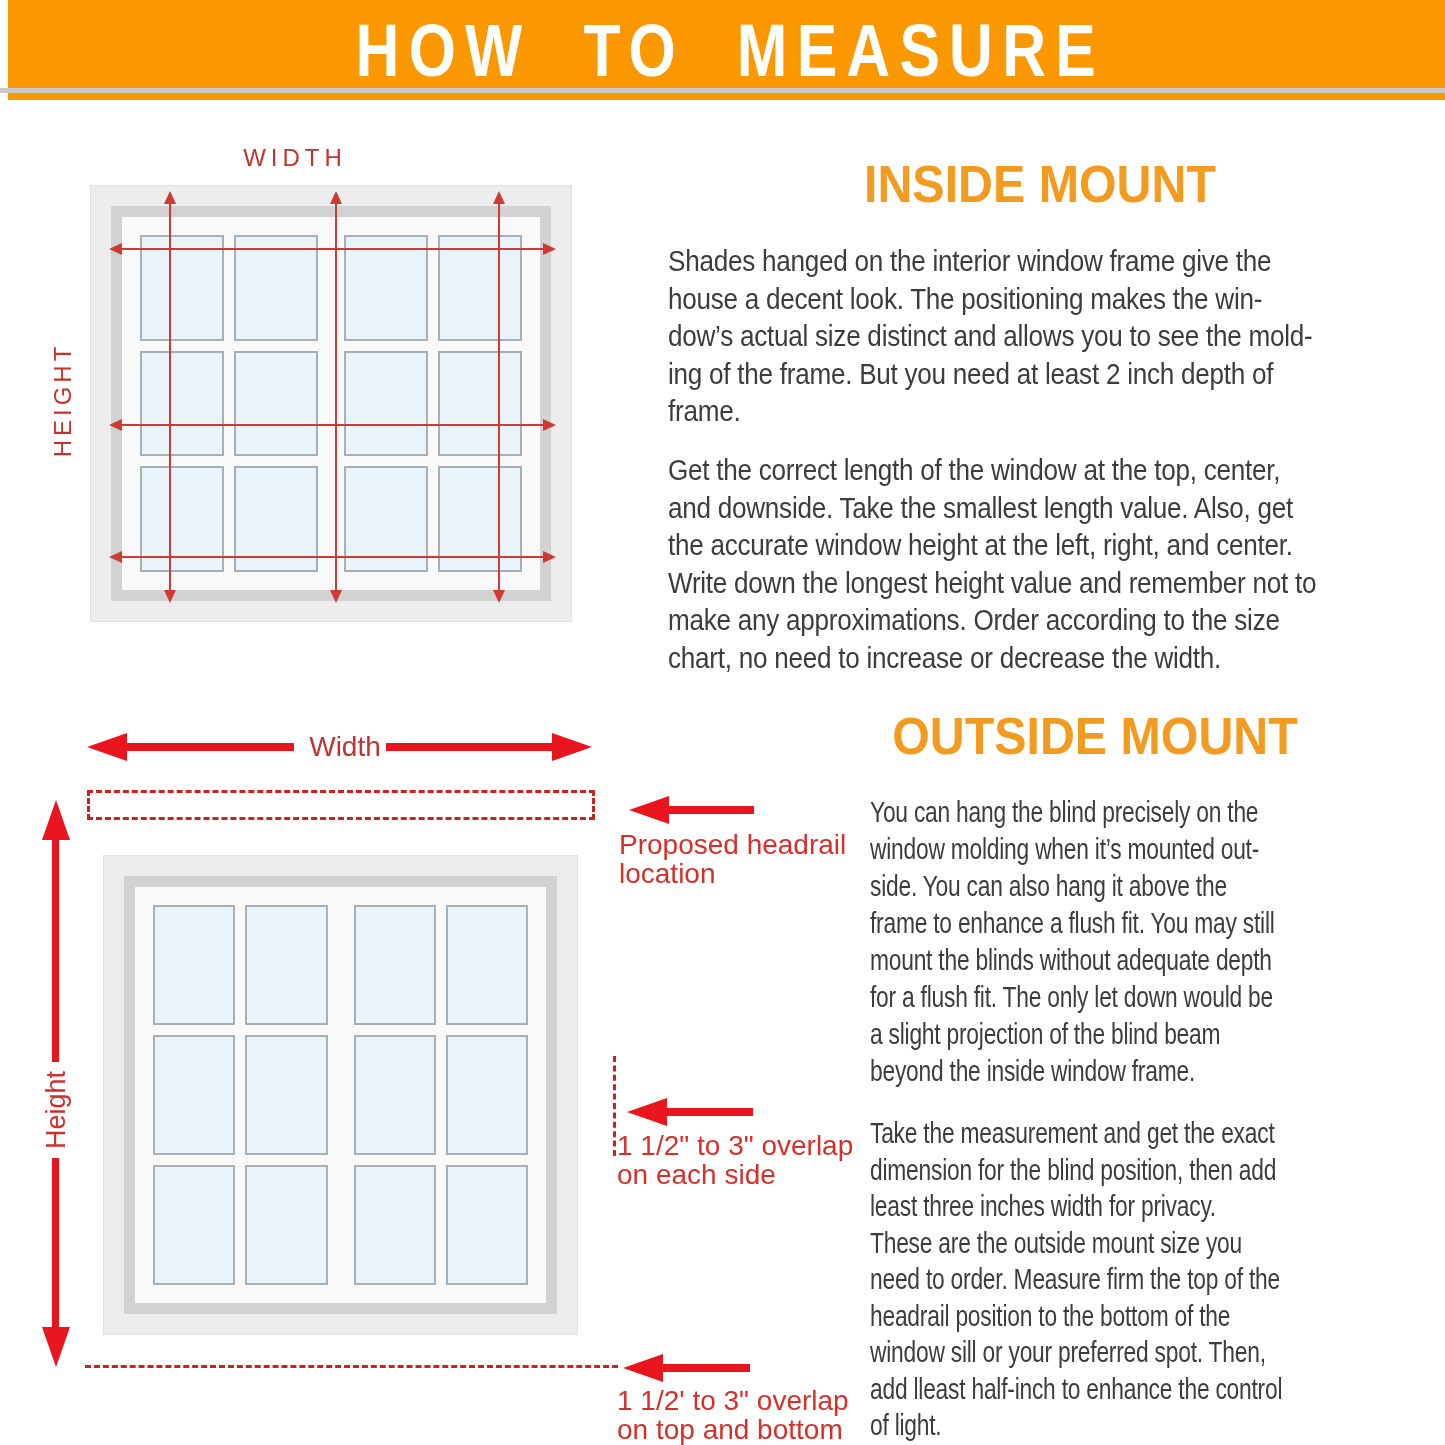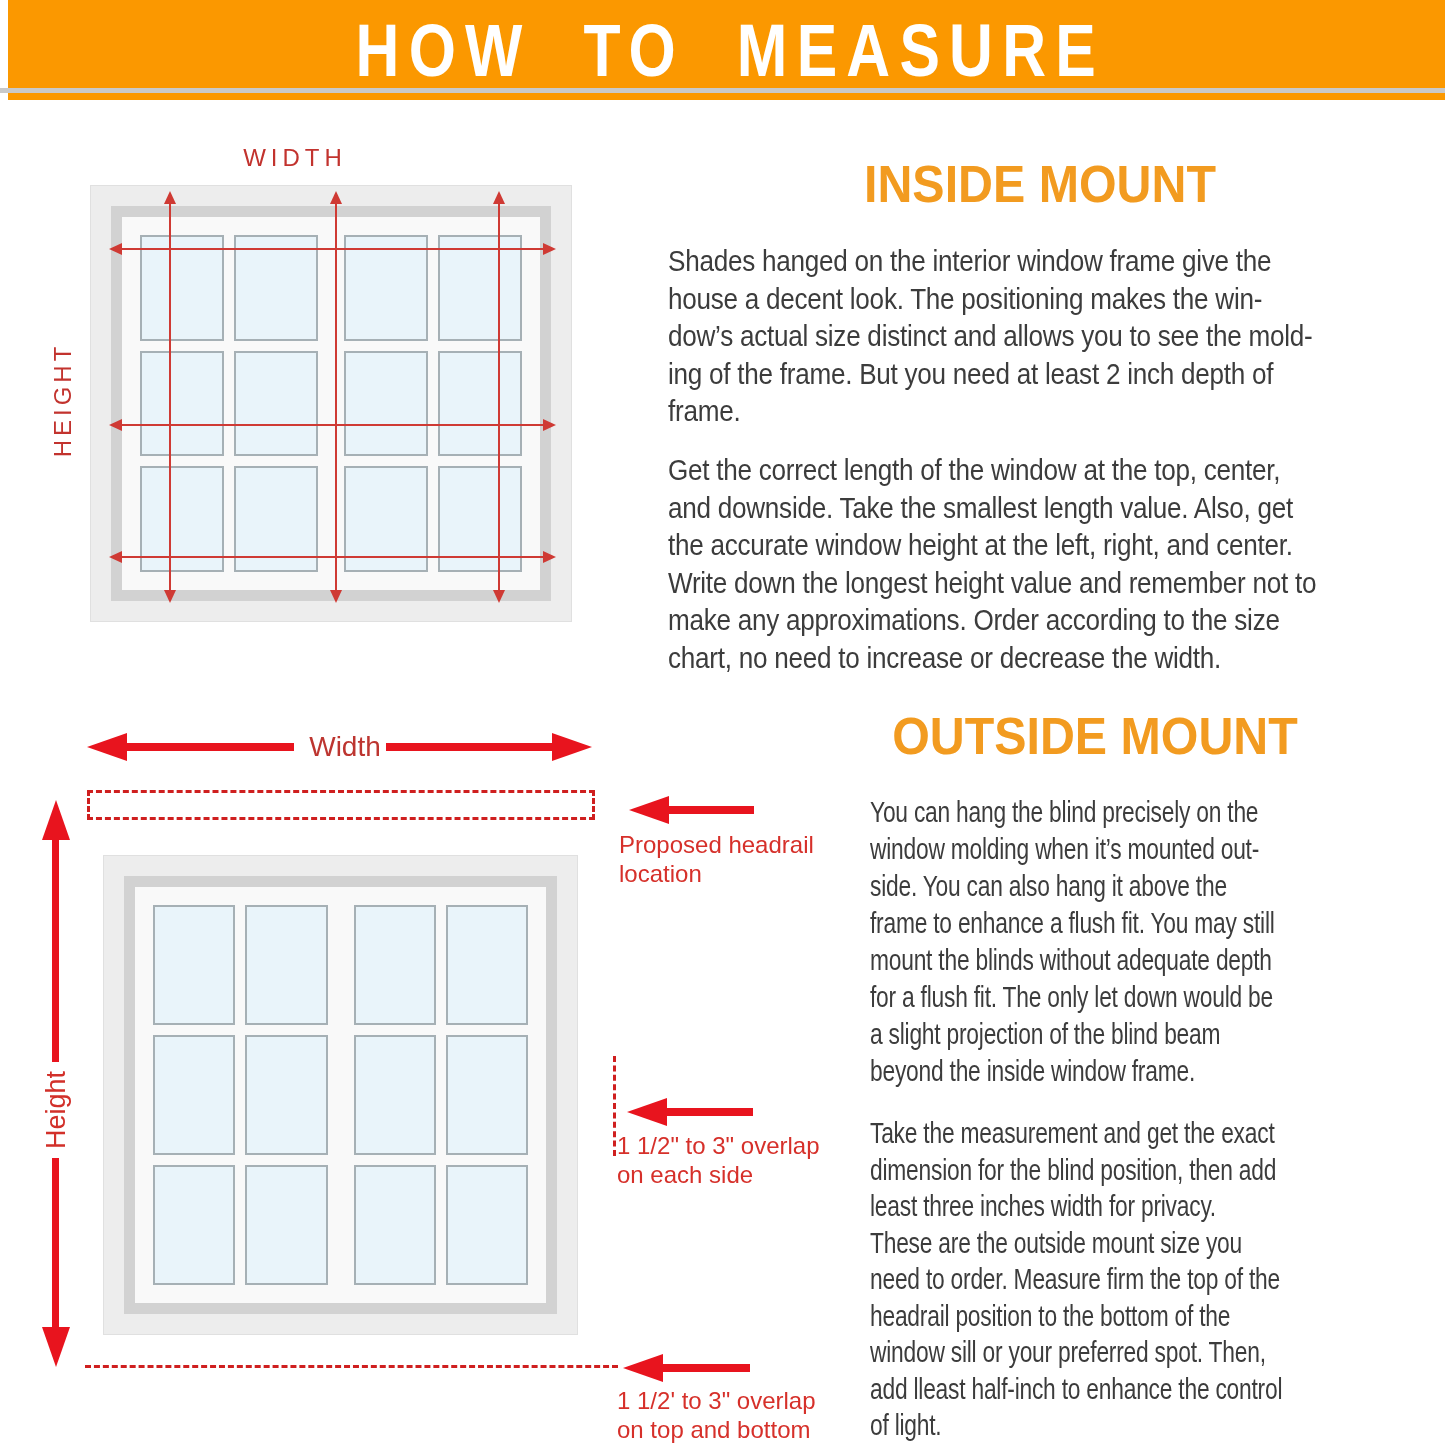--- a/index.html
+++ b/index.html
@@ -73,21 +73,21 @@
 
   
   .dash-rect{border:3px dashed var(--dash-red);}
   .dash-v{width:0;border-left:3px dashed var(--dash-red);}
   .dash-h{height:0;border-top:3px dashed var(--dash-red);}
 
   
   .cap-label{color:var(--label-red);font-size:24px;letter-spacing:5px;text-align:center;}
   .rot{transform:translate(-50%,-50%) rotate(-90deg);white-space:nowrap;}
   .m-label{color:#BD3530;font-size:28px;text-align:center;}
-  .anno{color:var(--anno-red);font-size:24px;line-height:29px;white-space:pre;}
+  .anno{color:var(--anno-red);font-size:28px;line-height:29px;white-space:pre;}
 
   
   .h-orange{color:var(--heading-orange);font-size:52px;font-weight:800;
     text-align:center;transform:scaleX(.93);transform-origin:center top;white-space:nowrap;}
   .para{color:var(--body);font-size:30px;letter-spacing:-.3px;white-space:pre;
     transform-origin:left top;}
   .para.inside{line-height:37.5px;transform:scaleX(.87);}
   .para.outside{line-height:37px;transform:scaleX(.76);}
 </style>
 </head>

